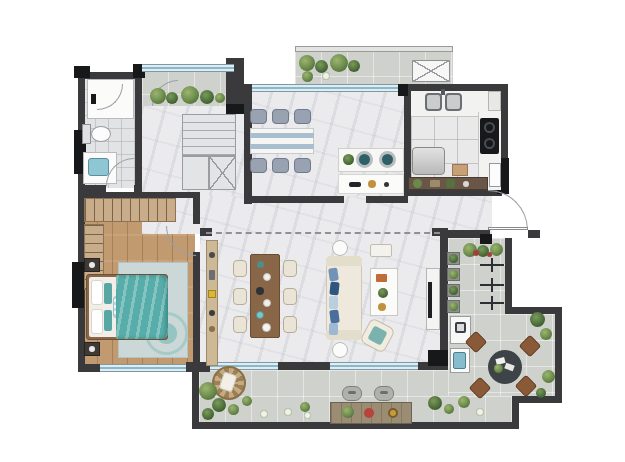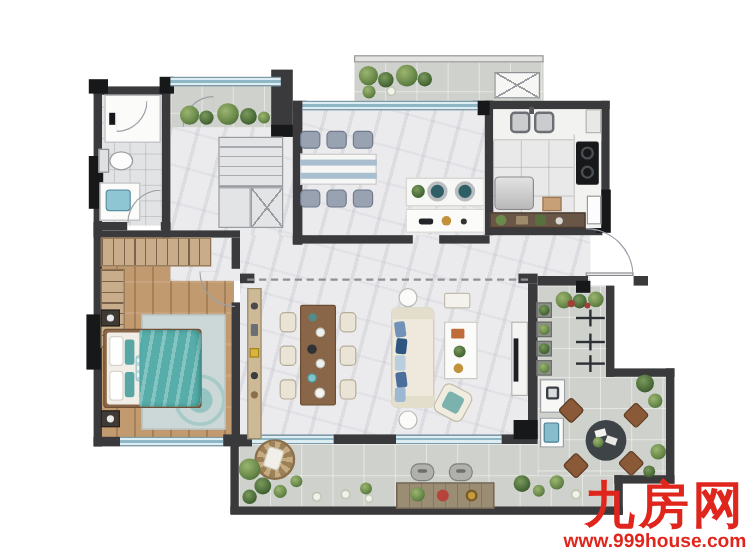--- a/index.html
+++ b/index.html
@@ -294,18 +294,14 @@
 
   <div class="a" style="left:342px;top:386px;width:20px;height:15px;background:#b0b0ac;border:1px solid #7f7f7c;border-radius:7px;"></div>
   <div class="a" style="left:348px;top:391px;width:8px;height:3px;background:#6e6e6a;border-radius:2px;"></div>
   <div class="a" style="left:374px;top:386px;width:20px;height:15px;background:#b0b0ac;border:1px solid #7f7f7c;border-radius:7px;"></div>
   <div class="a" style="left:380px;top:391px;width:8px;height:3px;background:#6e6e6a;border-radius:2px;"></div>
   <div class="a" style="left:330px;top:402px;width:82px;height:22px;background:#9a8d74;background-image:repeating-linear-gradient(90deg,rgba(0,0,0,.15) 0 1px,transparent 1px 10px);border:1px solid #6e6352;"></div>
   <div class="a plant" style="left:342px;top:406px;width:12px;height:12px;"></div>
   <div class="a" style="left:364px;top:408px;width:10px;height:10px;background:#b8433a;border:2px solid #ececе8;border-radius:50%;"></div>
   <div class="a" style="left:388px;top:408px;width:10px;height:10px;background:#c79a3f;border:2px solid #7a5c22;border-radius:50%;"></div>
 
-  <div class="wm">
-    <div class="brand" style="color: rgb(224, 37, 28);">九房网</div>
-    <div class="site" style="color: rgb(224, 37, 28);">www.999house.com</div>
-  </div>
 
 </div>
 
 </body></html>

